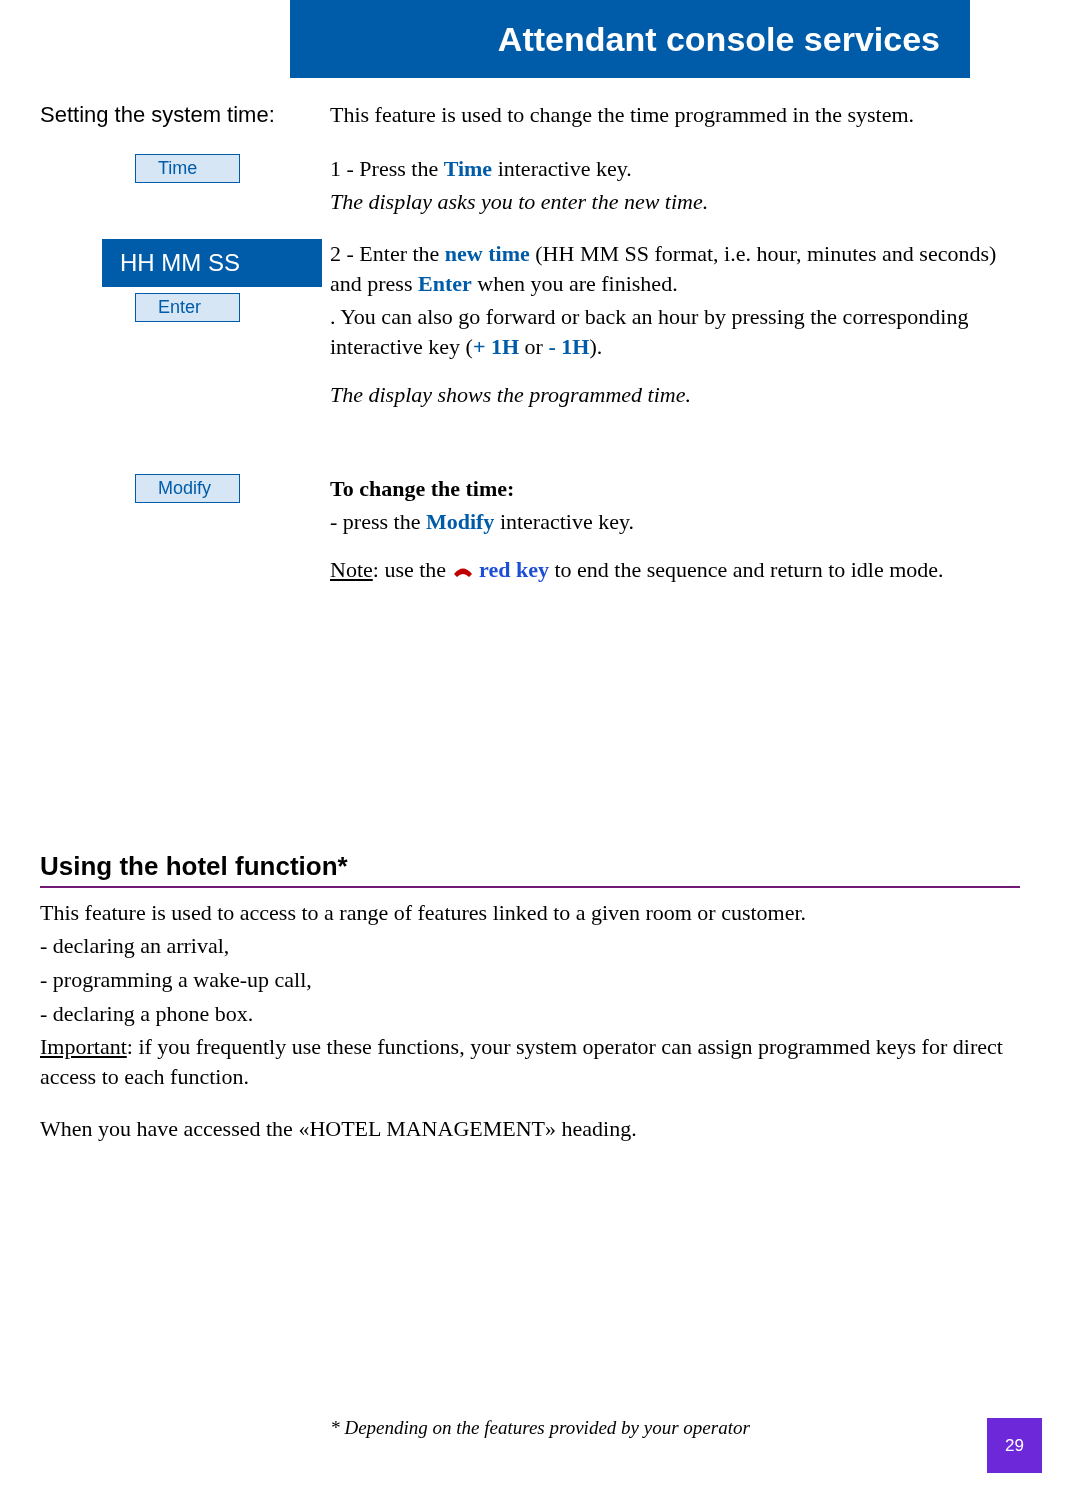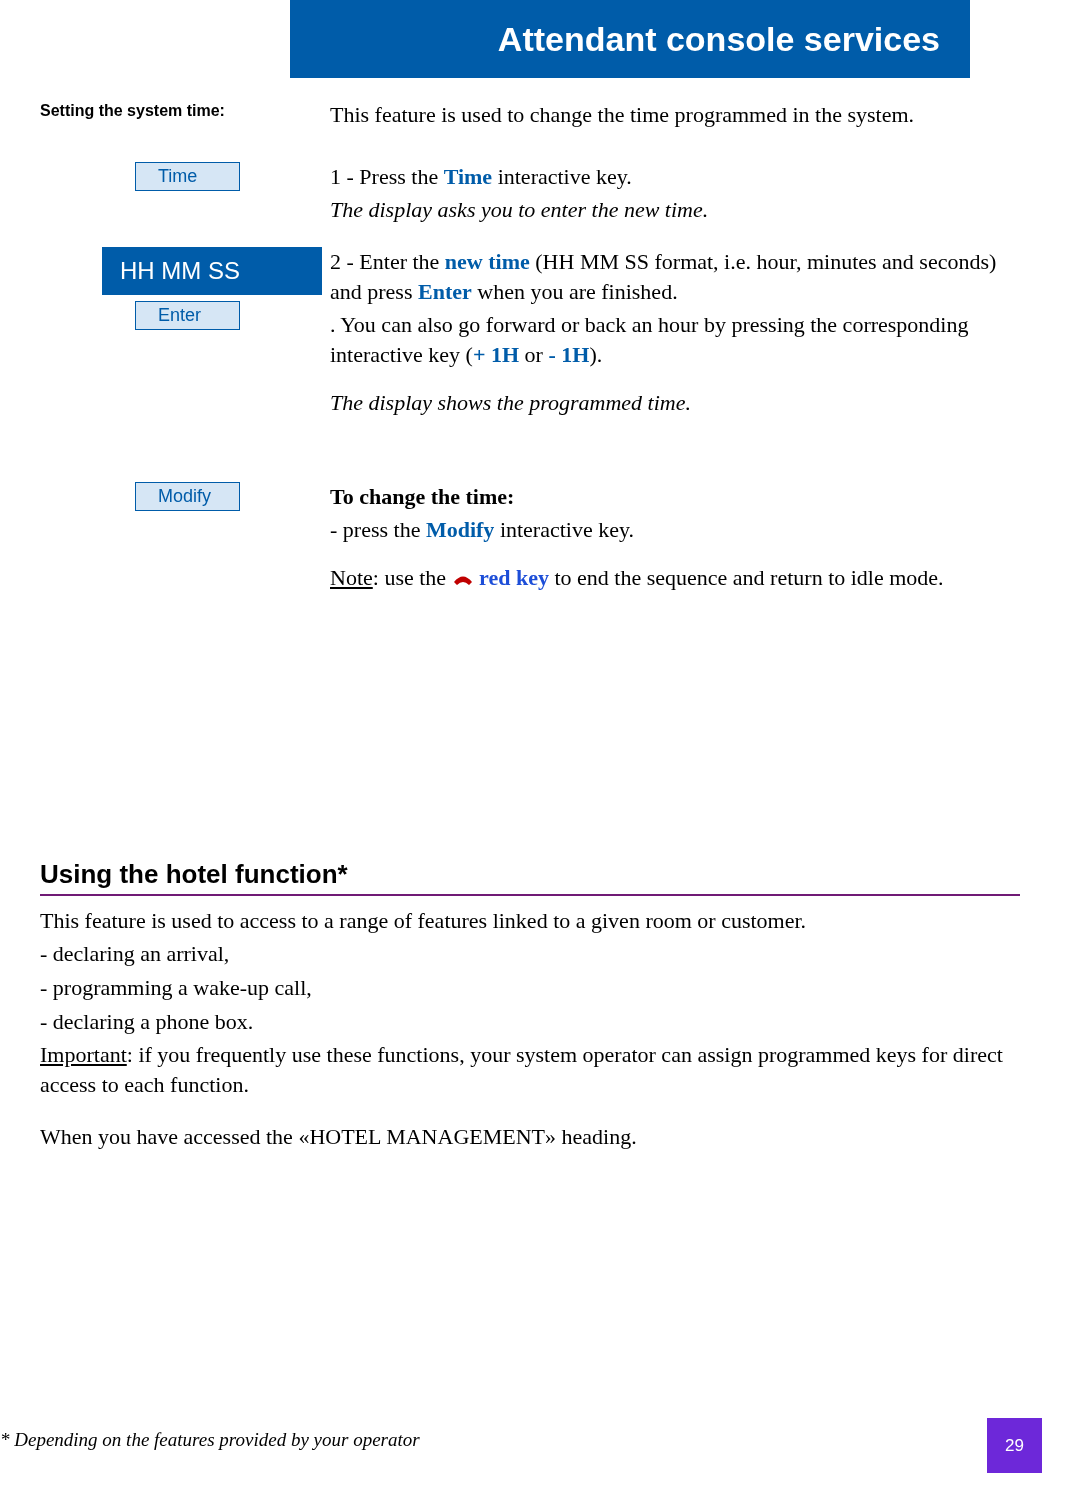--- a/index.html
+++ b/index.html
@@ -48,22 +48,22 @@
   .left-col {
     width: 290px;
     flex-shrink: 0;
     text-align: center;
   }
   .right-col {
     flex: 1;
   }
   .label-bold {
     font-family: Arial, Helvetica, sans-serif;
-    font-weight: bold;
-    font-size: 16px;
+    font-weight: normal;
+    font-size: 22px;
     text-align: left;
     padding-top: 2px;
   }
   .softkey {
     display: inline-block;
     border: 1px solid #005ca9;
     background: #d6e6f5;
     color: #005ca9;
     font-family: Arial, Helvetica, sans-serif;
     font-size: 18px;
@@ -93,24 +93,24 @@
     font-family: Arial, Helvetica, sans-serif;
     font-weight: bold;
     font-size: 26px;
     border-bottom: 2px solid #701a75;
     padding-bottom: 4px;
     margin-top: 40px;
     margin-bottom: 10px;
   }
   .footnote {
     position: absolute;
-    bottom: 60px;
+    bottom: 72px;
     left: 0;
     width: 1080px;
-    text-align: left;
+    text-align: center;
     font-style: italic;
     font-size: 19px;
     margin-top: 8px;
   }
   .pgnum-box {
     position: absolute;
     right: 38px;
     bottom: 38px;
     width: 55px;
     height: 55px;
@@ -139,21 +139,21 @@
 
   <div class="content">
 
     <div class="row">
       <div class="left-col label-bold">Setting the system time:</div>
       <div class="right-col">
         <p class="para">This feature is used to change the time programmed in the system.</p>
       </div>
     </div>
 
-    <div class="row" style="margin-top:28px;">
+    <div class="row" style="margin-top:20px;">
       <div class="left-col shift">
         <span class="softkey">Time</span>
       </div>
       <div class="right-col">
         <p class="para">
           <span>1 - Press the </span><span class="blue-bold">Time</span><span> interactive key.</span>
         </p>
         <p class="para italic">The display asks you to enter the new time.</p>
       </div>
     </div>

